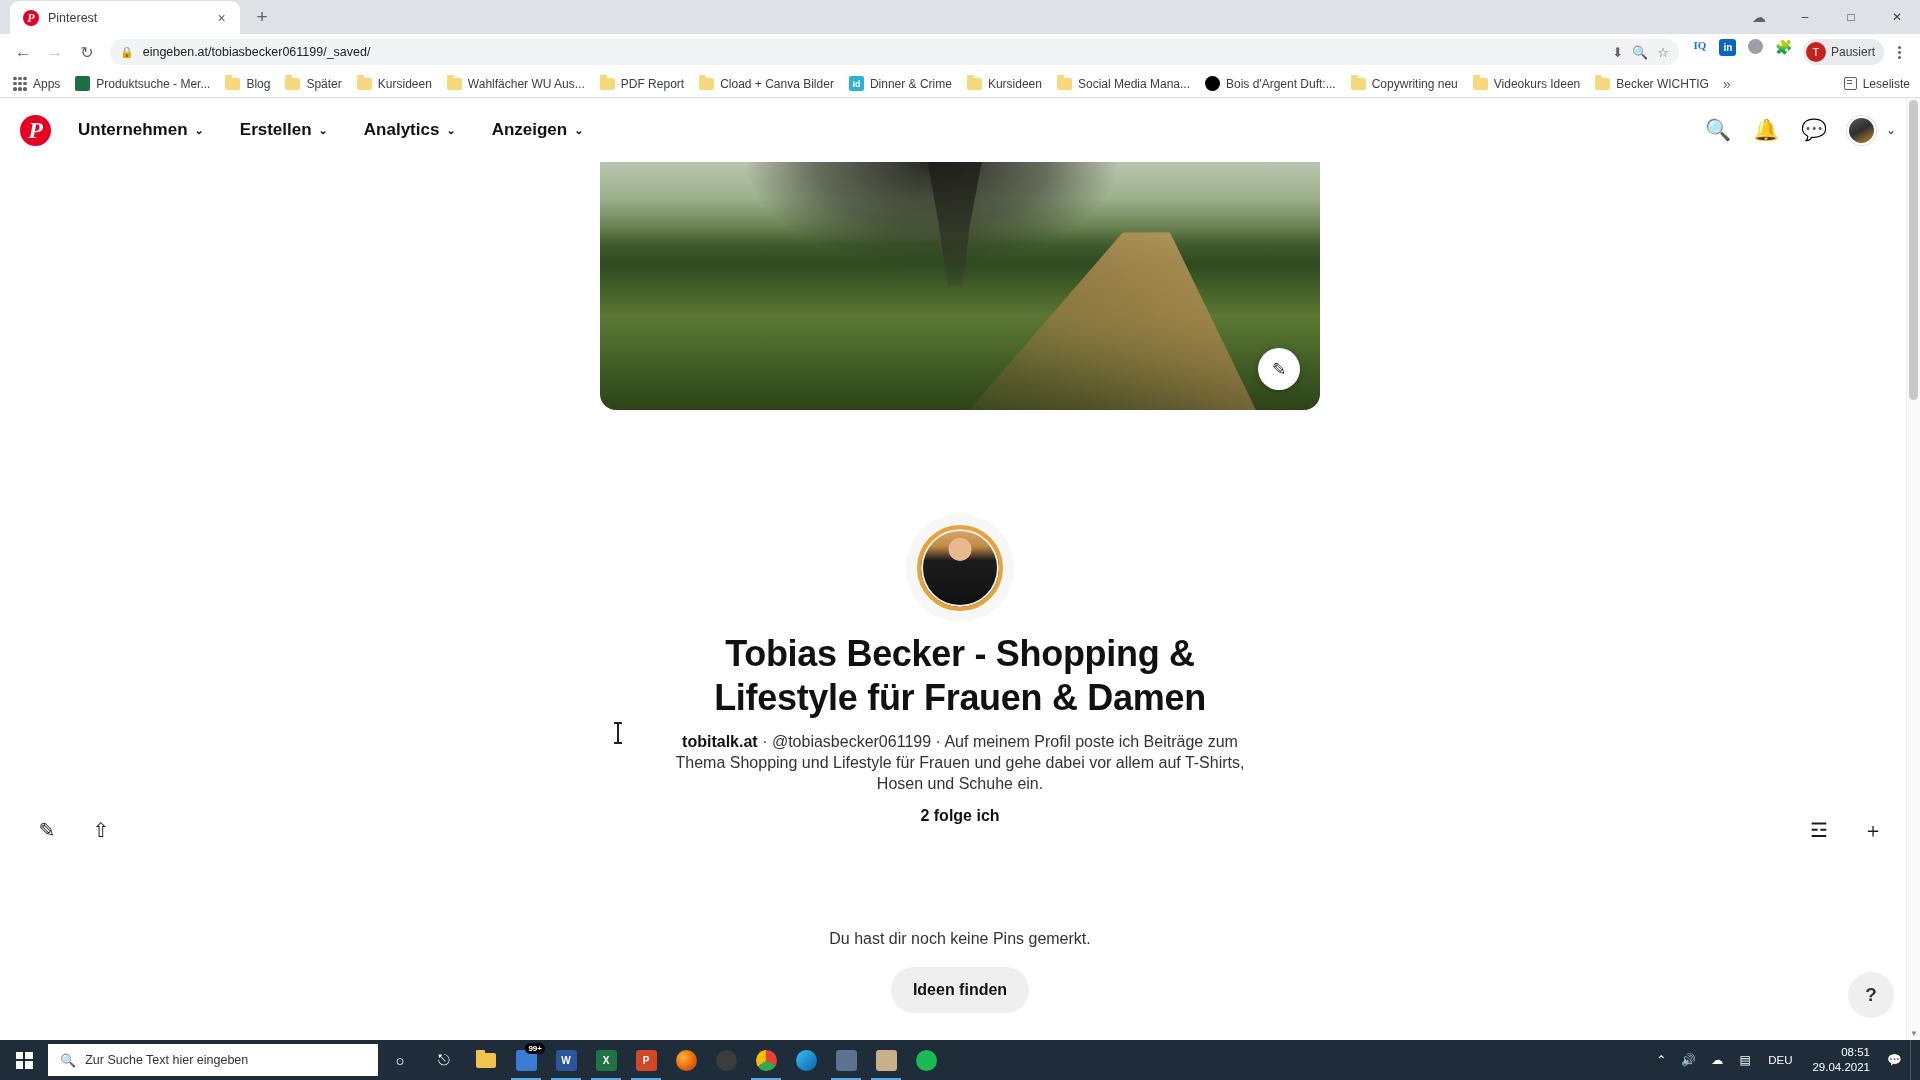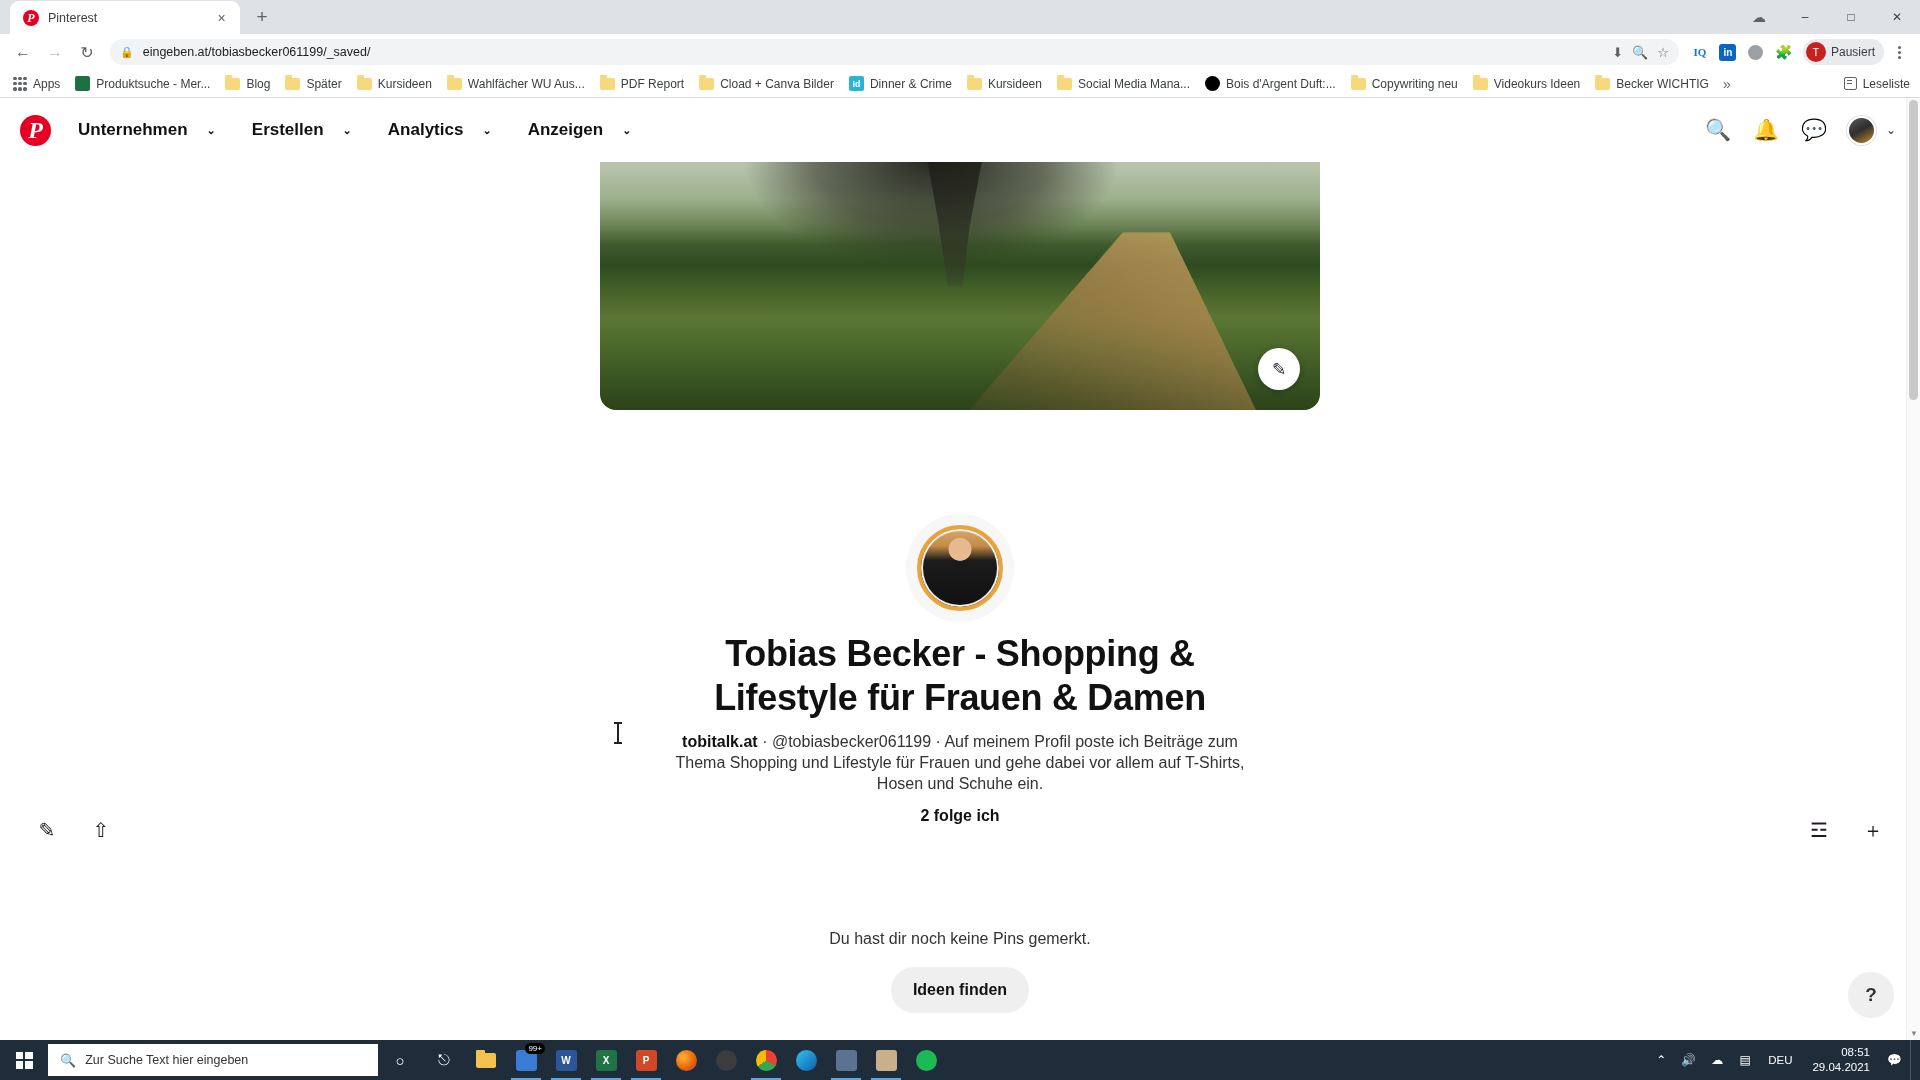--- a/index.html
+++ b/index.html
@@ -83,21 +83,21 @@
     min-width: 0;
   }
   .lock { font-size: 11px; color: #5f6368; }
   .url {
     flex: 1; font-size: 12.5px; color: #202124;
     white-space: nowrap; overflow: hidden;
   }
   .omni-icon { color: #5f6368; font-size: 13px; }
   .tb-icon {
     width: 26px; height: 26px; border-radius: 50%;
-    display: flex; align-items: center; justify-content: center;
+    display: flex; align-items: flex-start; justify-content: center;
     font-size: 13px; color: #5f6368; flex: 0 0 26px;
   }
   .ext-iq {
     font-size: 11px; font-weight: bold; color: #1a73e8;
     font-family: "Liberation Serif", serif;
   }
   .ext-ln {
     width: 17px; height: 17px; border-radius: 3px;
     background: #0a66c2; color: #fff; font-size: 10px; font-weight: bold;
     display: flex; align-items: center; justify-content: center;
@@ -189,21 +189,21 @@
   }
   .plogo {
     width: 31px; height: 31px; border-radius: 50%;
     background: #e60023; color: #fff;
     display: flex; align-items: center; justify-content: center;
     font-family: "Liberation Serif", serif;
     font-size: 24px; font-weight: bold; font-style: italic;
     line-height: 1; flex: 0 0 31px; margin-right: 6px;
   }
   .pnav {
-    display: flex; align-items: center; gap: 19px;
+    display: flex; align-items: center; gap: 7px;
     padding: 9px 15px; border-radius: 24px;
     font-size: 17px; font-weight: bold; color: #111; cursor: pointer;
   }
   .chev { font-size: 11px; }
   .pheader-right {
     margin-left: auto; display: flex; align-items: center; gap: 4px;
   }
   .hicon {
     width: 44px; height: 44px; border-radius: 50%;
     display: flex; align-items: center; justify-content: center;
@@ -386,21 +386,21 @@
     font-family: "Liberation Sans", sans-serif;
   }
   .tapp.active::after {
     content: ""; position: absolute; bottom: 0; left: 5px; right: 5px;
     height: 2.5px; background: #5aa9e6;
   }
   .badge {
     position: absolute; top: 3px; right: 1px;
     background: #000000; color: #fff; font-size: 8px;
     border-radius: 8px; padding: 0 3px; line-height: 11px;
-    min-width: 15px; text-align: center;
+    min-width: 15px; text-align: center; font-weight: bold;
   }
   .tray {
     margin-left: auto; display: flex; align-items: center;
     gap: 2px; padding-right: 2px; font-size: 11px;
   }
   .tray .ti {
     width: 26px; height: 40px; display: flex;
     align-items: center; justify-content: center; font-size: 12px;
   }
   .tray .lang { padding: 0 8px; font-size: 11.5px; }

